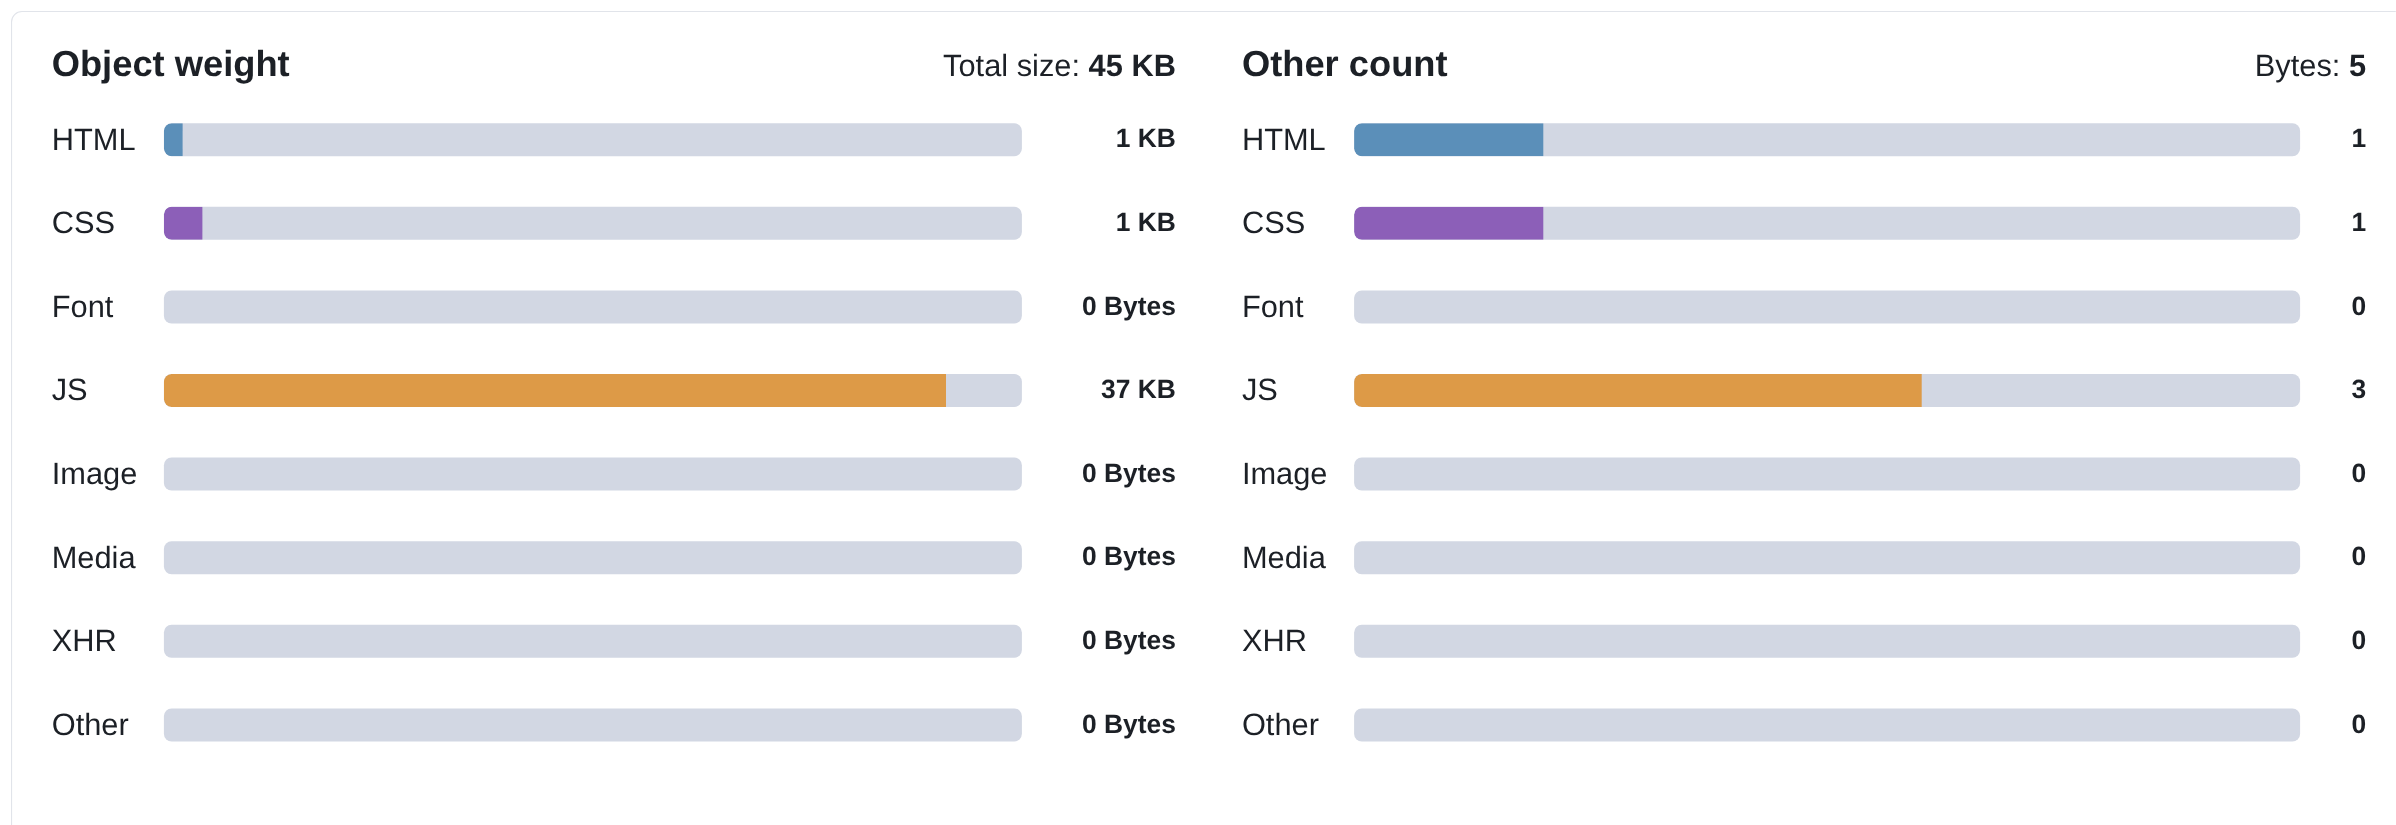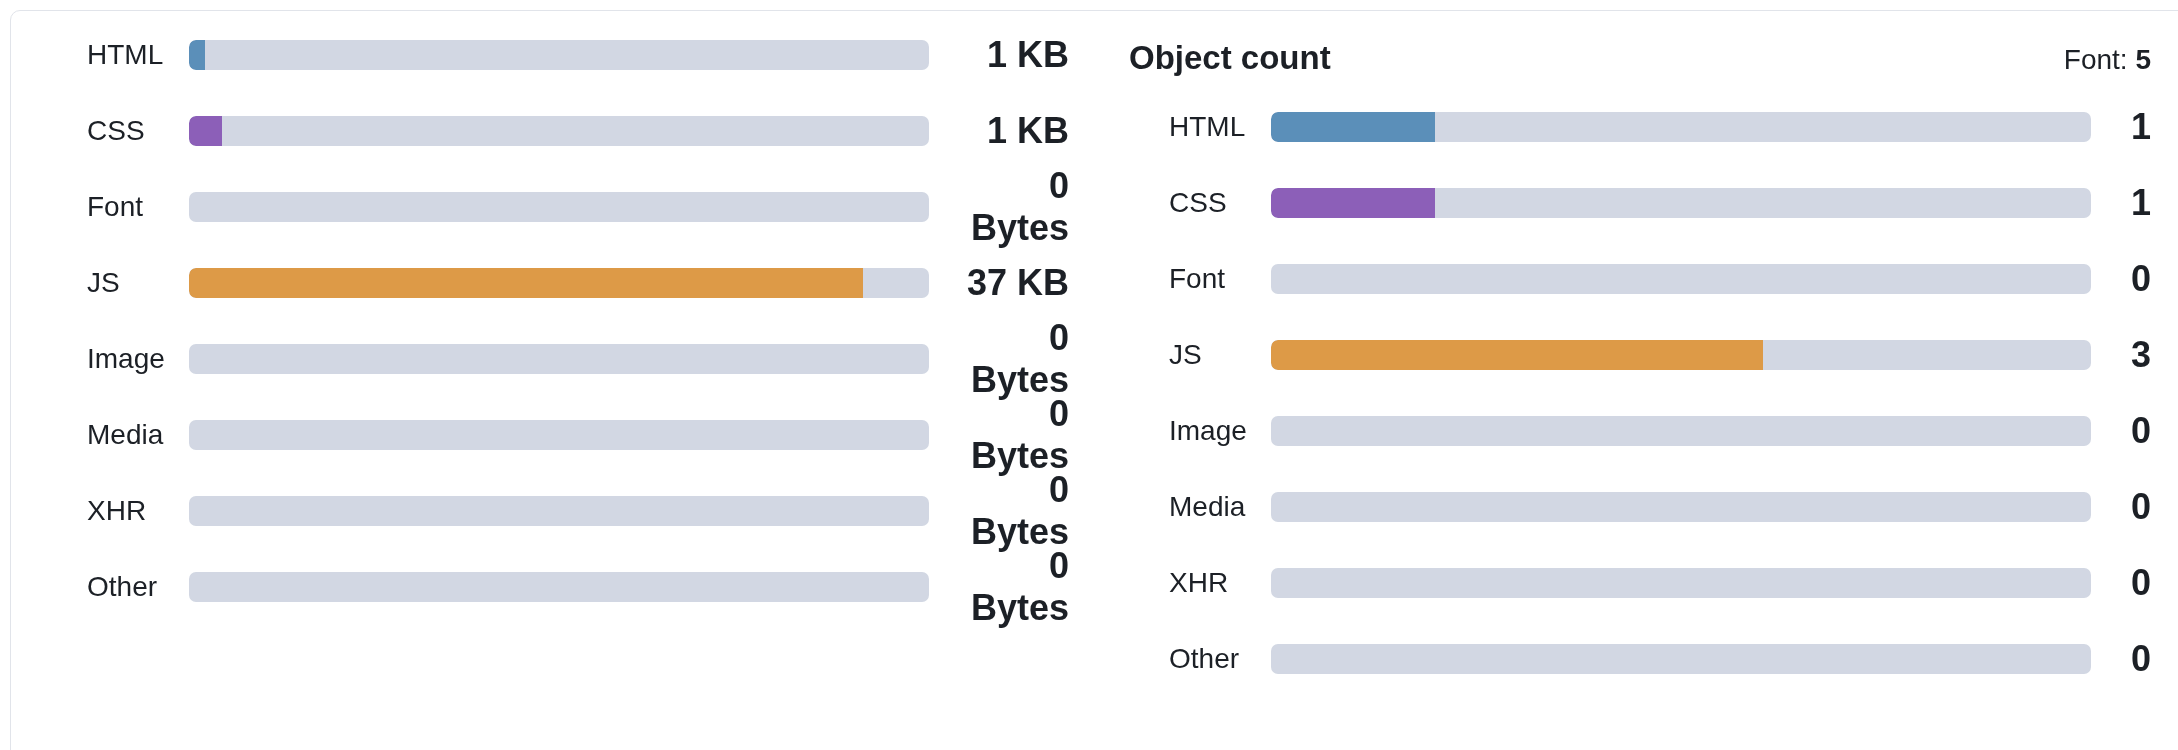--- a/index.html
+++ b/index.html
@@ -49,21 +49,20 @@
     }
     .chart-rows {
       display: flex;
       flex-direction: column;
       gap: 44px;
     }
     .chart-row {
       display: flex;
       align-items: center;
       height: 32px;
-      margin-left: 40px;
     }
     .row-label {
       width: 102px;
       font-size: 28px;
       color: #1c2026;
       flex-shrink: 0;
     }
     .row-bar-track {
       flex: 1;
       height: 30px;
@@ -72,36 +71,43 @@
       overflow: hidden;
       position: relative;
     }
     .row-bar-fill {
       height: 100%;
       border-radius: 7px 0 0 7px;
     }
     .row-value {
       width: 140px;
       text-align: right;
-      font-size: 36px;
+      font-size: 24px;
       font-weight: 700;
       color: #1c2026;
       flex-shrink: 0;
       padding-left: 20px;
     }
     .count-section .row-value {
       width: 60px;
     }
   </style>
 </head>
 <body>
 
 <div class="panel">
 
   <div class="chart-section">
+    <div class="chart-header">
+      <div class="chart-title">Object weight</div>
+      <div class="chart-total">
+        <span class="chart-total-label">Total size:</span>
+        <span class="chart-total-value">45 KB</span>
+      </div>
+    </div>
     <div class="chart-rows">
       <div class="chart-row">
         <div class="row-label">HTML</div>
         <div class="row-bar-track">
           <div class="row-bar-fill" style="width:2.22%;background:#5B8FB9"></div>
         </div>
         <div class="row-value">1 KB</div>
       </div>
       <div class="chart-row">
         <div class="row-label">CSS</div>
@@ -150,23 +156,23 @@
         <div class="row-bar-track">
           <div class="row-bar-fill" style="width:0%;background:#d2d7e3"></div>
         </div>
         <div class="row-value">0 Bytes</div>
       </div>
     </div>
   </div>
 
   <div class="chart-section count-section">
     <div class="chart-header">
-      <div class="chart-title">Object count</div>
+      <div class="chart-title">Other count</div>
       <div class="chart-total">
-        <span class="chart-total-label">Font:</span>
+        <span class="chart-total-label">Bytes:</span>
         <span class="chart-total-value">5</span>
       </div>
     </div>
     <div class="chart-rows">
       <div class="chart-row">
         <div class="row-label">HTML</div>
         <div class="row-bar-track">
           <div class="row-bar-fill" style="width:20%;background:#5B8FB9"></div>
         </div>
         <div class="row-value">1</div>

